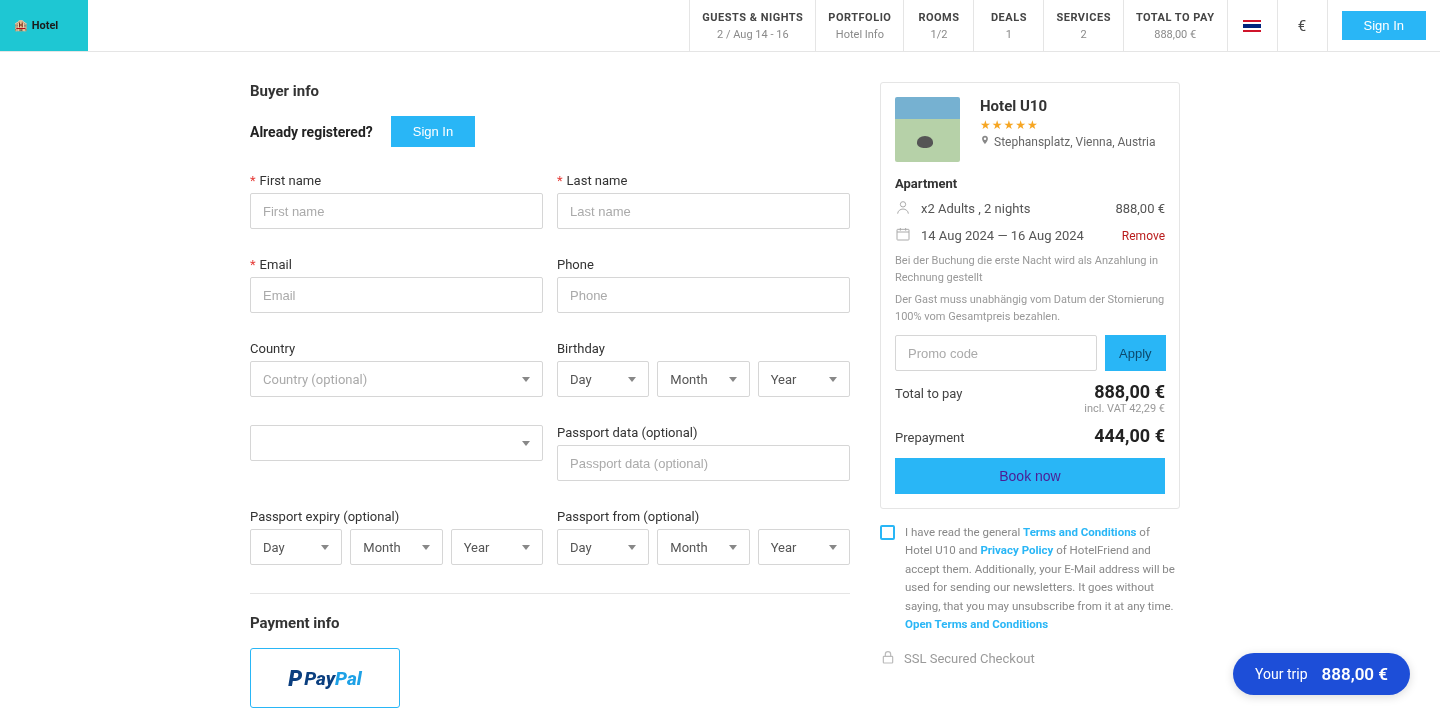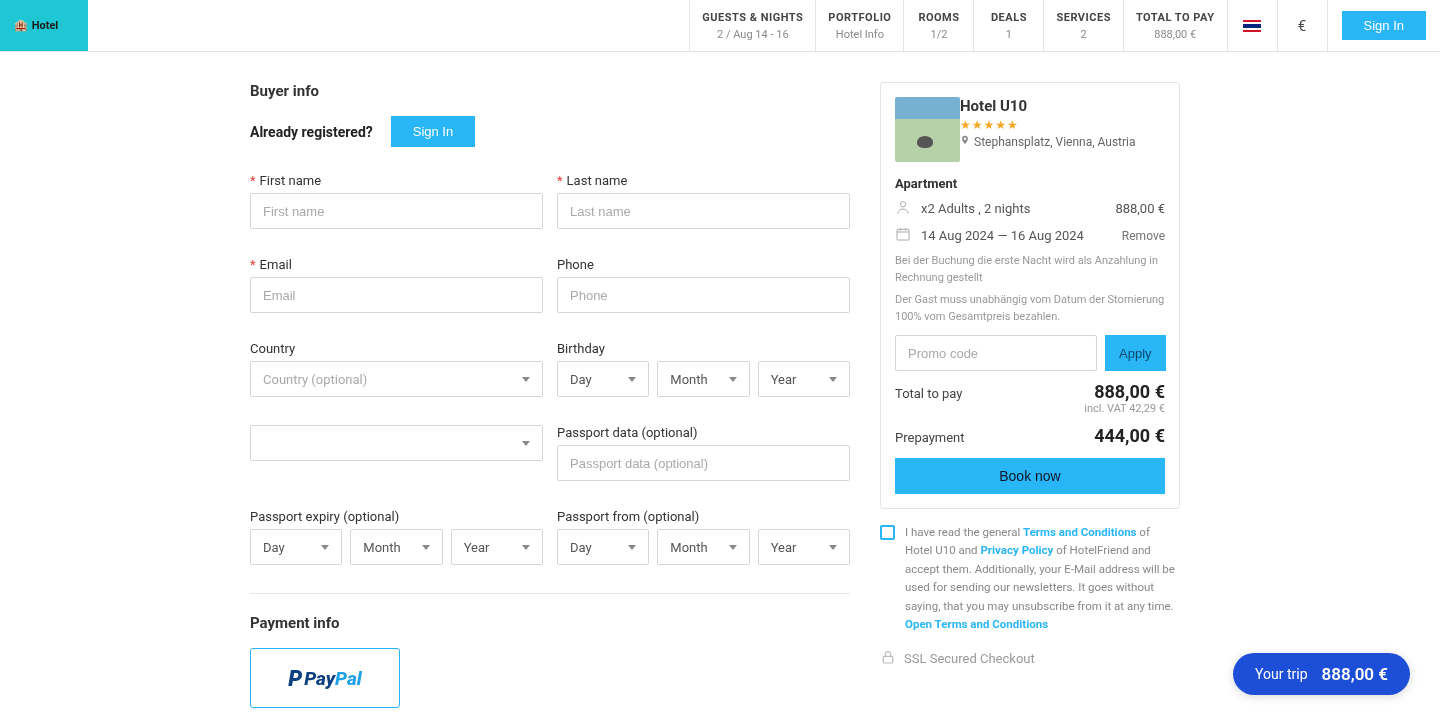--- a/index.html
+++ b/index.html
@@ -169,21 +169,21 @@
   }
   .shield-icon svg { width: 22px; height: 22px; }
 
   
   .side-card {
     border: 1px solid #e5e5e5;
     border-radius: 3px;
     padding: 14px;
     margin-bottom: 14px;
   }
-  .hotel-row { display: flex; gap: 0; margin-bottom: 14px; }
+  .hotel-row { display: flex; gap: 20px; margin-bottom: 14px; }
   .hotel-img {
     width: 65px; height: 65px;
     background: linear-gradient(to bottom, #76b1d1 0 34%, #b6d1a8 34% 100%);
     position: relative;
     border-radius: 2px;
     overflow: hidden;
   }
   .hotel-img::after {
     content: ""; position: absolute;
     width: 16px; height: 12px; background: #555;
@@ -192,37 +192,37 @@
   .hotel-name { font-weight: 700; font-size: 15px; color: #333; margin-bottom: 3px; }
   .stars { color: #f6a623; font-size: 12px; letter-spacing: 1px; }
   .hotel-loc { font-size: 12px; color: #666; display: flex; gap: 4px; align-items: center; margin-top: 2px;}
   .room-title { font-weight: 700; font-size: 13px; margin-bottom: 8px; color: #333;}
   .line {
     display: flex; justify-content: space-between; align-items: center;
     font-size: 13px; color: #555; margin-bottom: 8px;
   }
   .line .left { display: flex; gap: 10px; align-items: center; }
   .line .icon svg { width: 16px; height: 16px; }
-  .muted { color: #737373; font-size: 12px; }
+  .muted { color: #b91c1c; font-size: 12px; }
   .policy { font-size: 11px; color: #999; line-height: 1.5; margin: 6px 0; }
   .promo-row { display: flex; gap: 8px; margin: 10px 0; }
   .promo-row .input { flex: 1; }
   .btn-apply {
     background: #29b6f6; border: none; color: #0c4a6e;
     padding: 0 14px; font-size: 13px; cursor: pointer;
   }
   .total-row {
     display: flex; justify-content: space-between; align-items: baseline;
     margin: 8px 0 0;
   }
   .total-row .lbl { font-size: 13px; color: #444; }
   .total-row .amt { font-size: 18px; font-weight: 700; }
   .vat { text-align: right; font-size: 11px; color: #999; margin-bottom: 10px; }
   .btn-book {
-    background: #29b6f6; border: none; color: #0f172a;
+    background: #29b6f6; border: none; color: #4c1d95;
     width: 100%; height: 36px; font-size: 14px; cursor: pointer;
   }
 
   .terms-block { display: flex; gap: 10px; font-size: 11.5px; color: #888; line-height: 1.6; }
   .terms-block a { color: #29b6f6; text-decoration: none; font-weight: 700; }
   .checkbox {
     width: 15px; height: 15px;
     border: 2px solid #29b6f6;
     border-radius: 2px;
     flex-shrink: 0;

